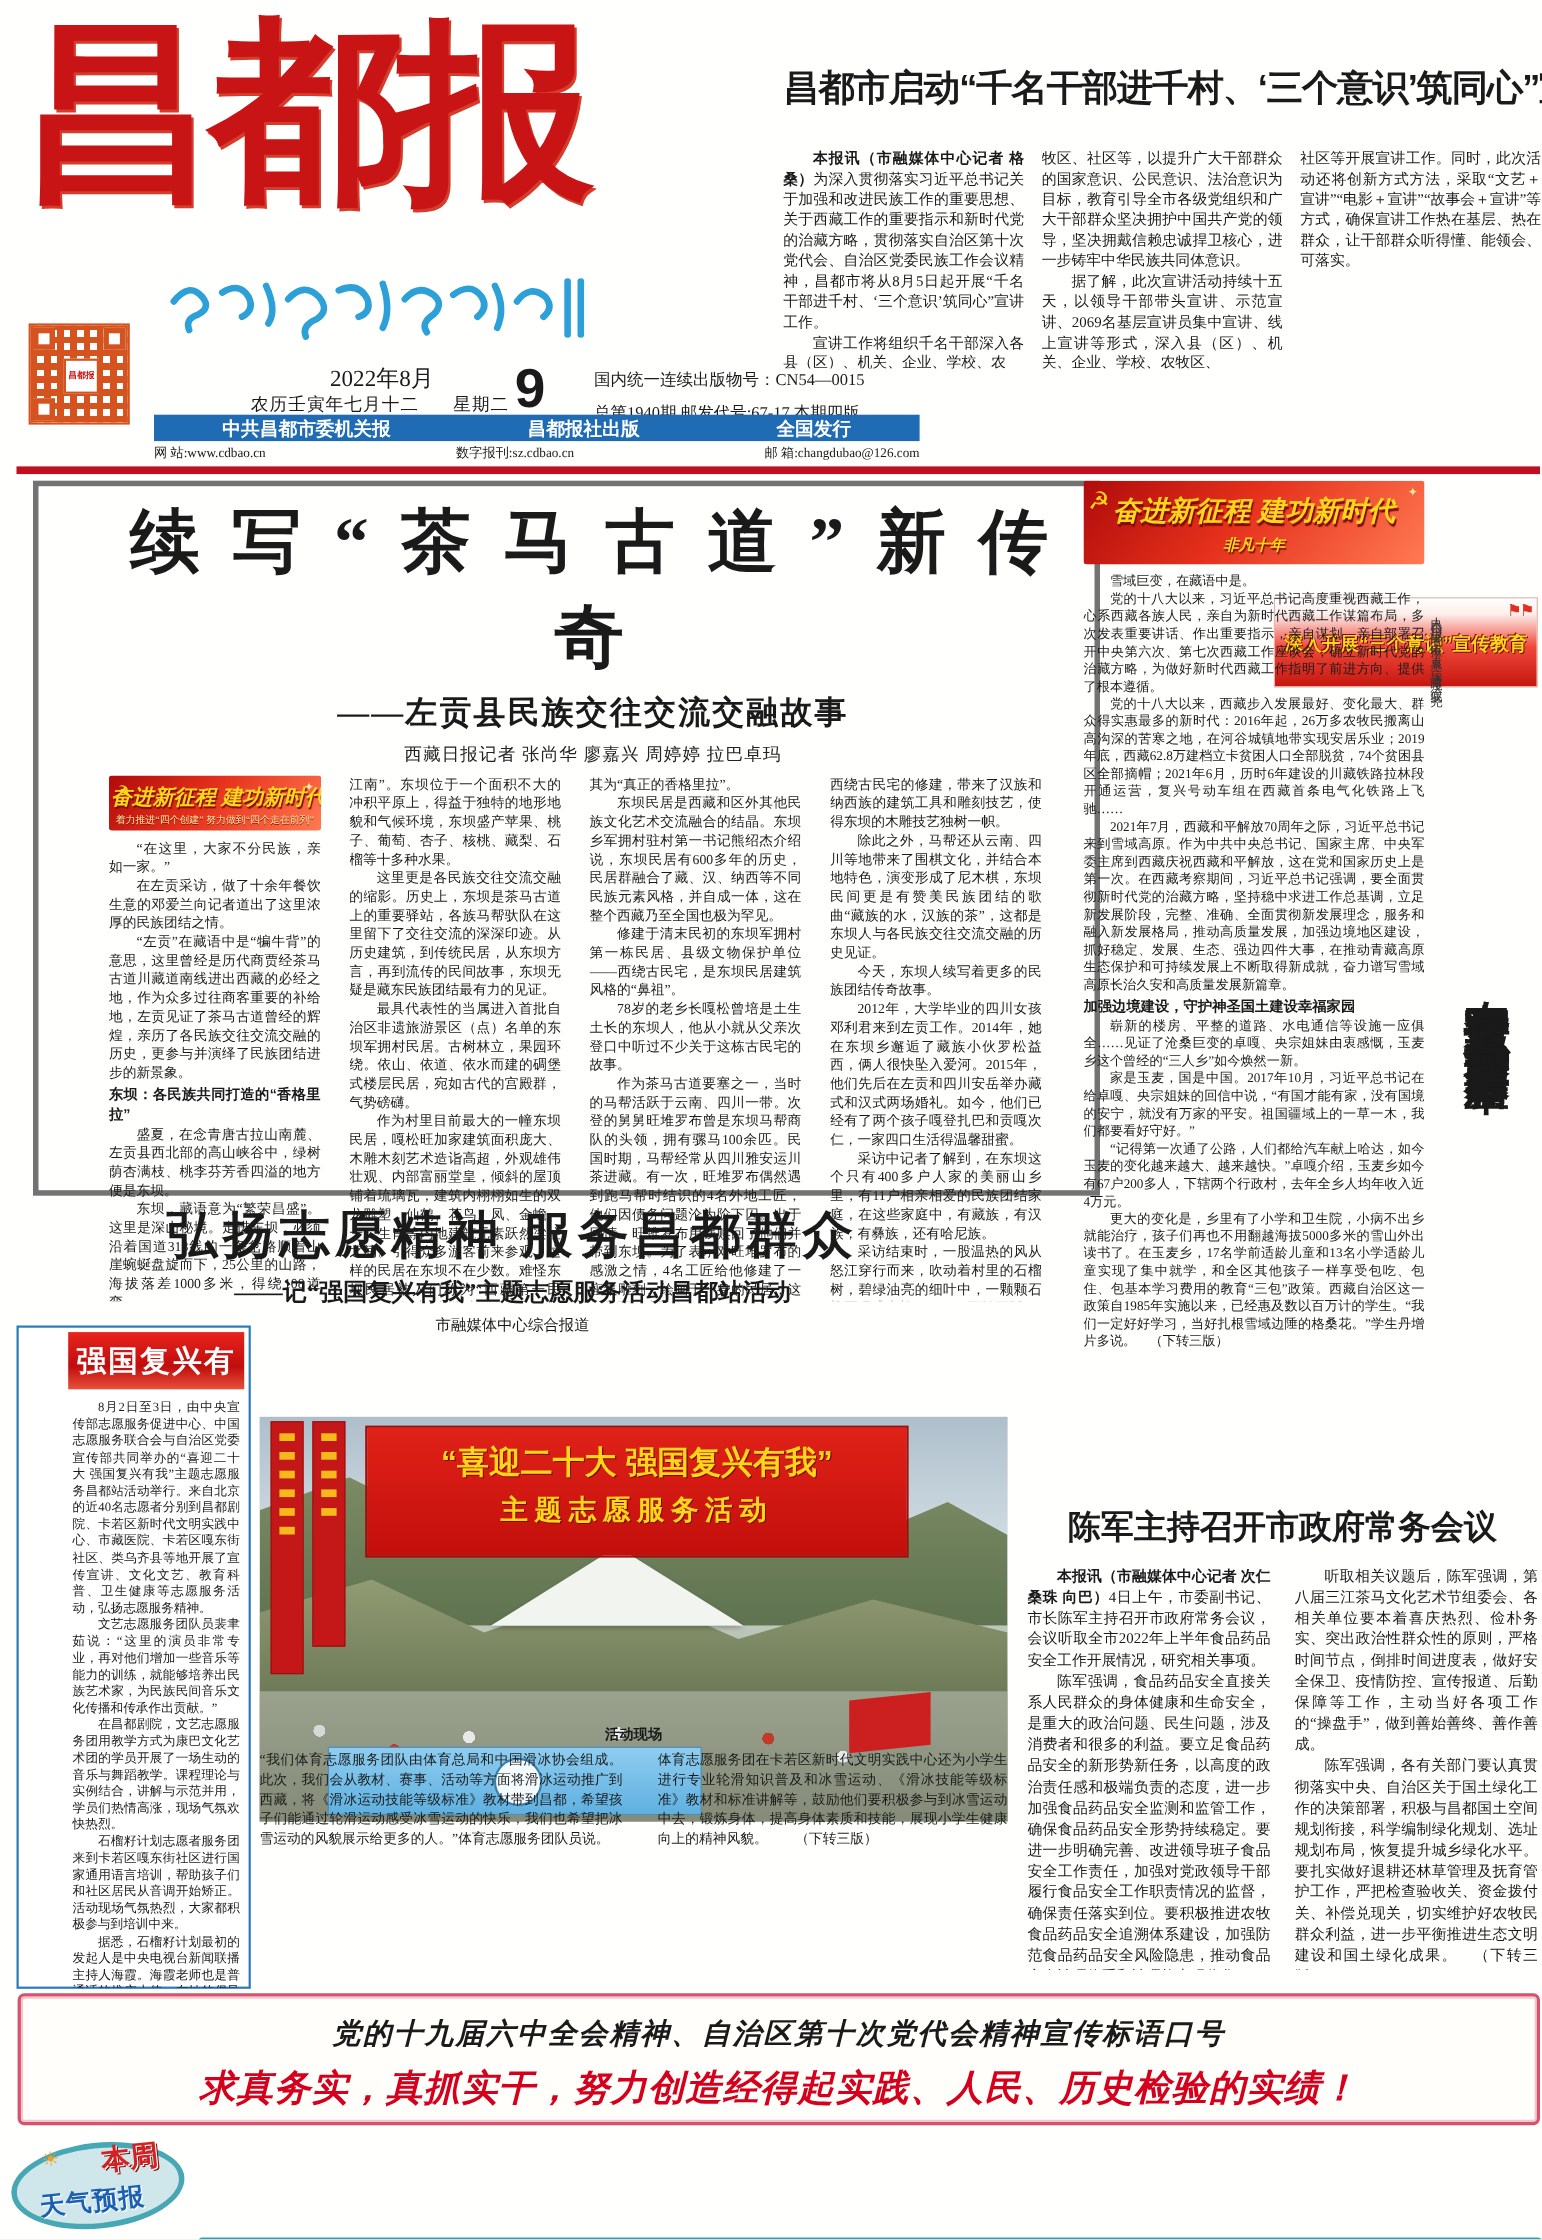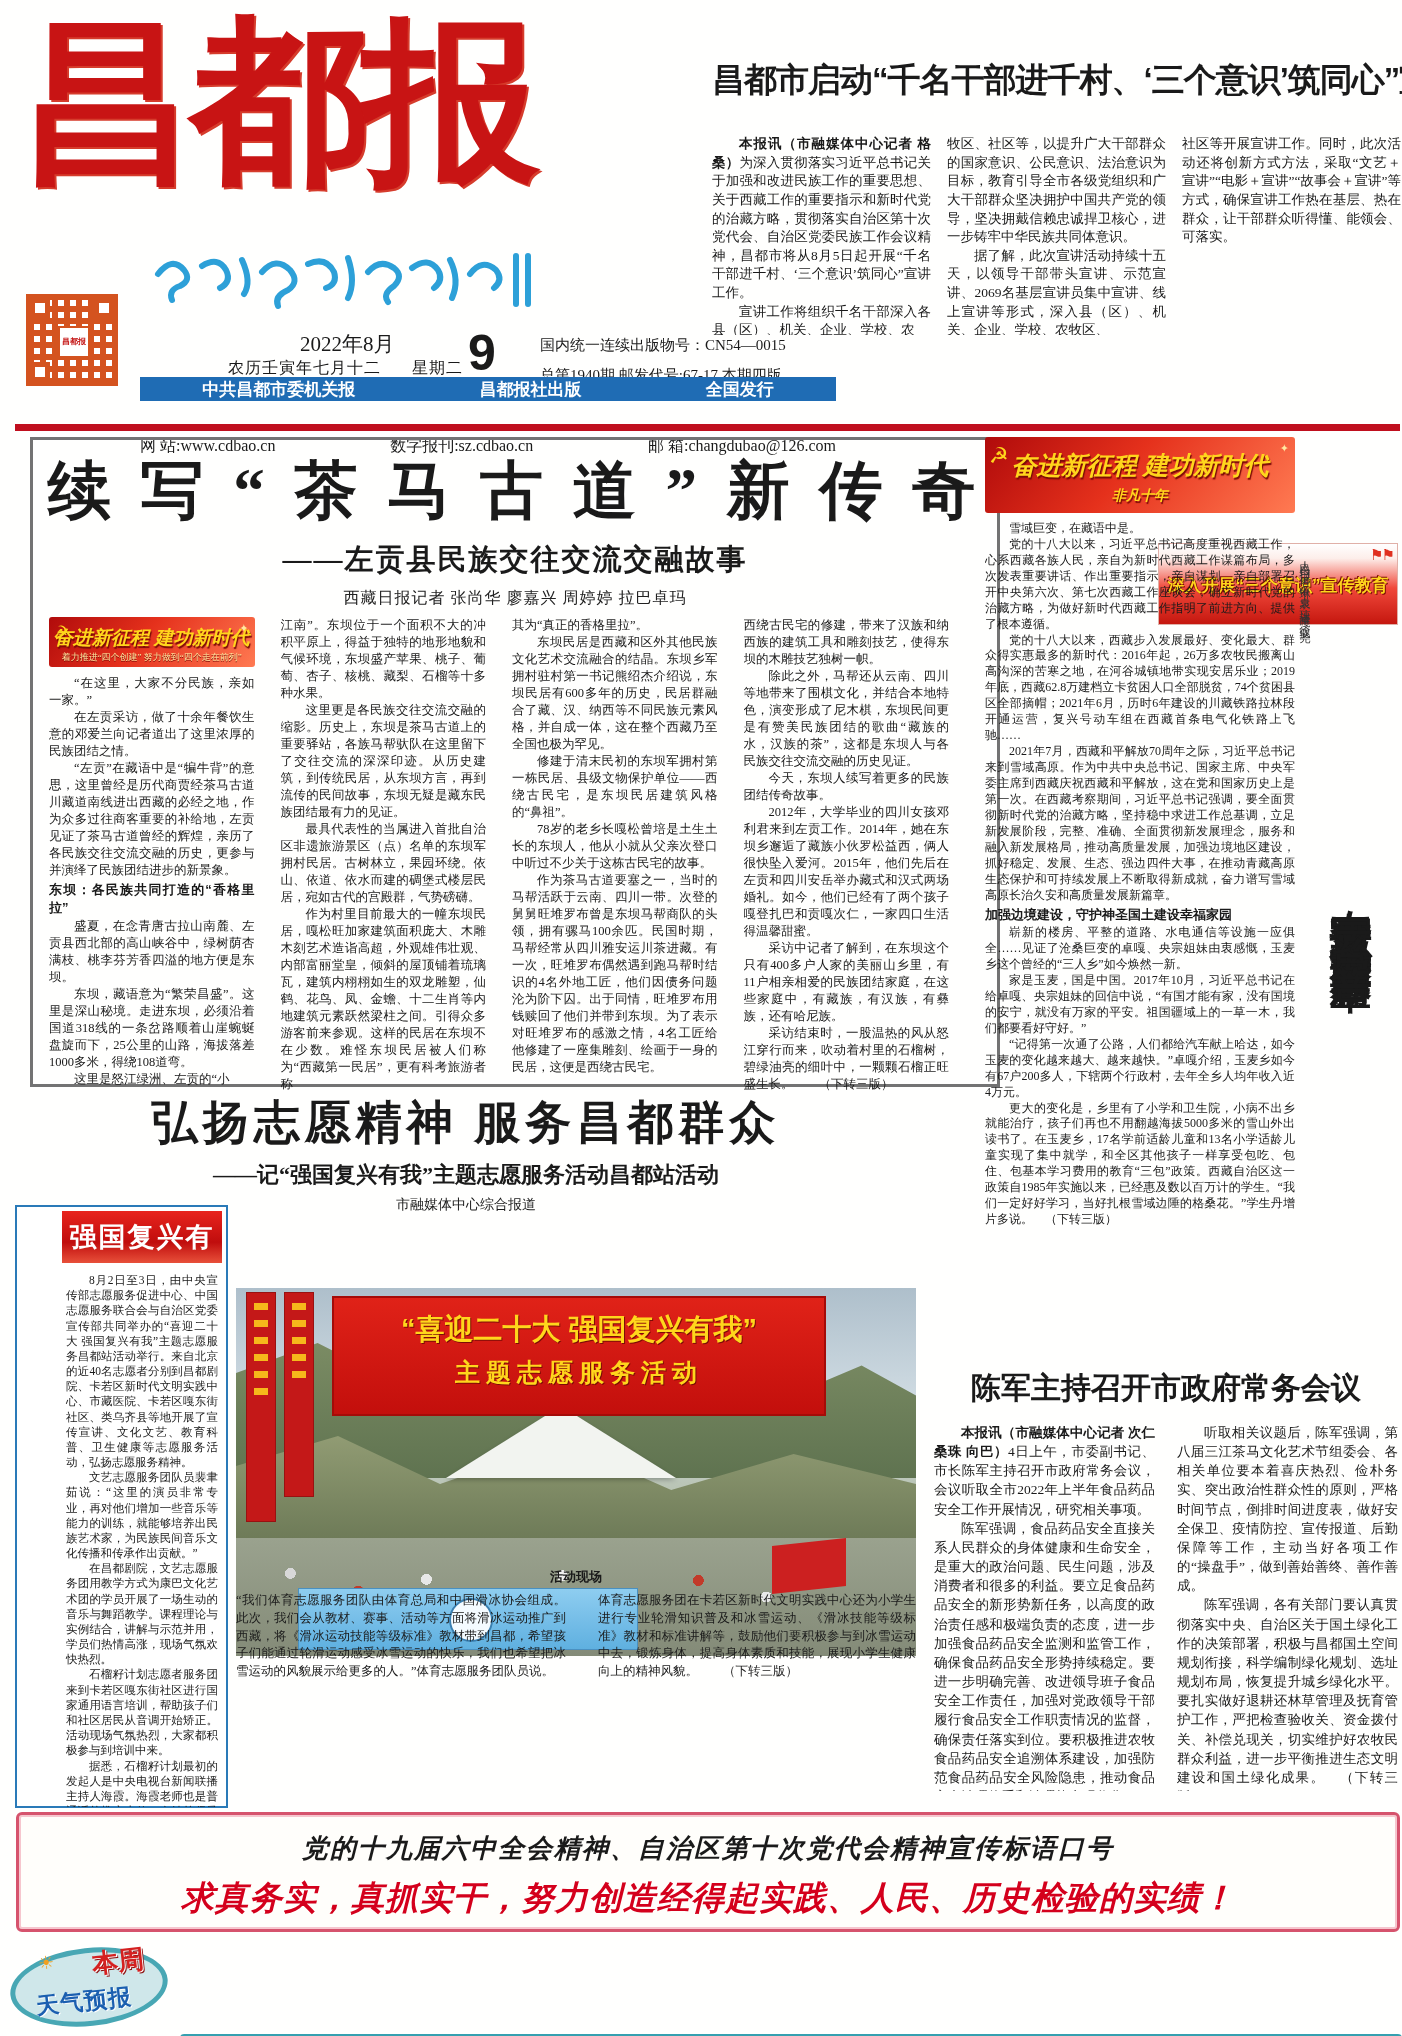--- a/index.html
+++ b/index.html
@@ -32,21 +32,21 @@
   .qr .qr-center { position:absolute; left:30px; top:30px; width:32px; height:32px; background:#fff; border:2px solid #d4531f; font-size:8px; color:#c41414; text-align:center; line-height:28px; font-weight:bold;}
   .issue-date { font-size:21px; }
   .issue-lunar { font-size:16px; letter-spacing:1px; }
   .issue-day { font-family:"Liberation Sans", sans-serif; font-size:50px; font-weight:900; }
   .issue-issn, .issue-no { font-size:15px; }
   .blue-bar {
     background:#1f6cb4; color:#fff; font-weight:bold; font-size:17px;
     display:flex; justify-content:space-around; align-items:center;
     font-family:"Liberation Sans", sans-serif;
   }
-  .contact-row { font-size:16px; display:flex; justify-content:space-between;margin-top:33px; }
+  .contact-row { font-size:12px; display:flex; justify-content:space-between; }
   .red-rule { background:#c00f1e; }
 
   
   .top-headline {
     font-family:"Liberation Sans", sans-serif; font-weight:900;
     font-size:33px; letter-spacing:-1px; text-align:center; white-space:nowrap;
   }
   .news-cols { display:flex; gap:16px; }
   .news-col { width:219px; height:200px; overflow:hidden; font-size:13.5px; line-height:1.38; }
   .news-col p { text-indent:2em; }
@@ -57,21 +57,21 @@
   }
   .poster .poster-flag { position:absolute; right:4px; top:2px; color:#e03020; font-size:15px; letter-spacing:-2px;}
   .poster .poster-text {
     position:absolute; left:0; right:0; top:30px;
     font-family:"Liberation Sans", sans-serif; font-weight:900; font-size:17px;
     color:#ffd61c; text-shadow:1px 1px 0 #7a0c06, -1px -1px 0 #7a0c06;
     letter-spacing:0px; white-space:nowrap;
   }
 
   
-  .main-box { border:3px solid #737373; }
+  .main-box { border:5px solid #737373;padding-left:48px; }
   .main-headline {
     text-align:center; font-weight:900; font-size:63px; letter-spacing:7px;
     font-family:"Liberation Serif", serif;
   }
   .main-subtitle { text-align:center; font-weight:bold; font-size:29px; letter-spacing:2px; }
   .main-byline { text-align:center; font-size:16px; letter-spacing:1px; color:#222; }
   .cols4 { display:flex; gap:26px; padding:0 48px 0 16px; }
   .col4 { flex:1; height:478px; overflow:hidden; font-size:12.5px; line-height:1.36; }
   .col4 p { text-indent:2em; }
   .col-subhead { font-weight:900; text-indent:0 !important; font-size:13px; padding:2px 0; font-family:"Liberation Sans", sans-serif;}

